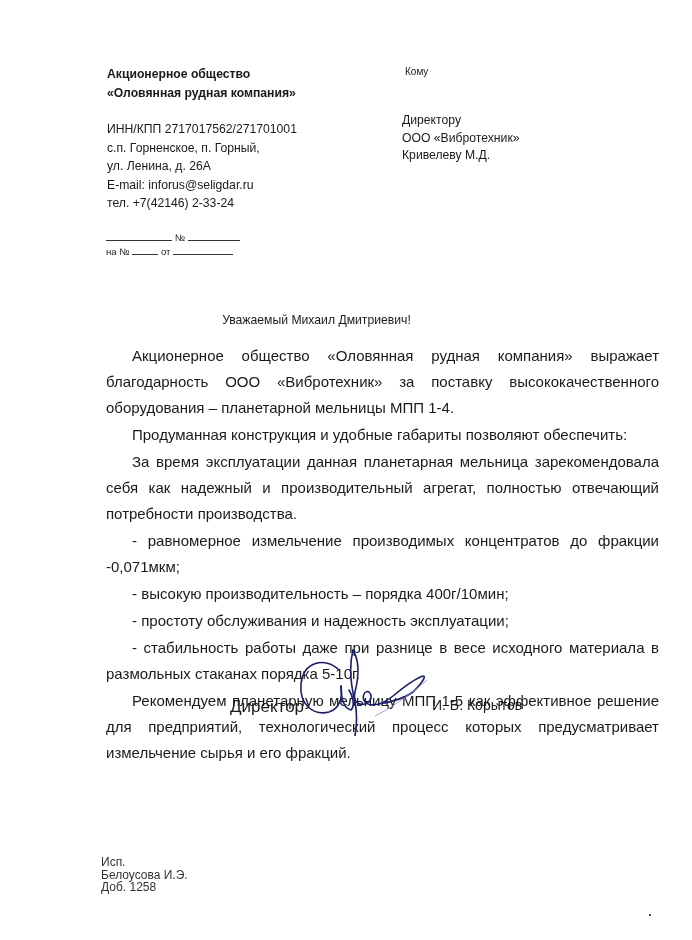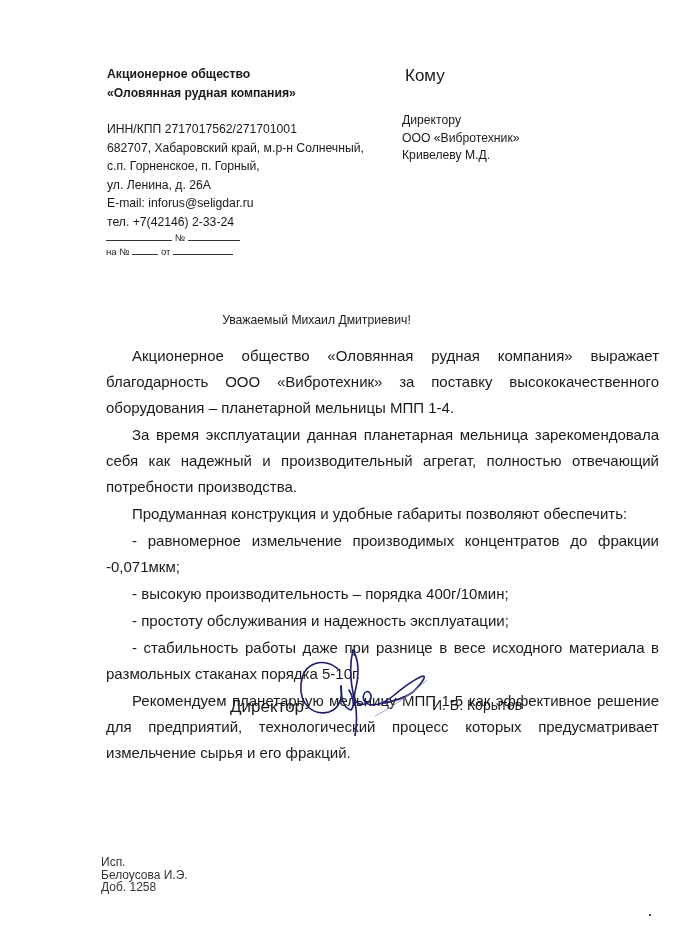--- a/index.html
+++ b/index.html
@@ -4,21 +4,21 @@
 <style>
   html, body { margin: 0; padding: 0; }
   body {
     width: 692px; height: 940px; background: #ffffff; position: relative; overflow: hidden;
     font-family: "Liberation Sans", "DejaVu Sans", sans-serif; color: #1a1a1a;
   }
   .abs { position: absolute; }
   .sender { left: 107px; top: 65px; width: 290px; font-size: 12.2px; line-height: 18.5px; }
   .sender .org { font-weight: bold; }
   .sender .gap { height: 18px; }
-  .kому { left: 405px; top: 66px; font-size: 17px; text-align: right; }
+  .kому { left: 405px; top: 66px; font-size: 10px; text-align: right; }
   .recipient { left: 402px; top: 112px; font-size: 12.2px; line-height: 17.5px; }
   .regline { left: 106px; top: 231px; font-size: 9.6px; line-height: 14px; }
   .regline .u { display: inline-block; border-bottom: 1px solid #333; height: 9px; vertical-align: baseline; }
   .salutation { left: 0; width: 633px; top: 313px; text-align: center; font-size: 12.2px; }
   .body { left: 106px; top: 343px; width: 553px; font-size: 15px; line-height: 26px; text-align: justify; }
   .body p { margin: 0; text-indent: 26px; }
   .body p.item { text-indent: 26px; }
   .body p + p { margin-top: 1px; }
   .sign-title { left: 187px; top: 697px; font-size: 17px; margin-left: 43px; }
   .sign-name { left: 432px; top: 697px; font-size: 14px; }
@@ -27,21 +27,20 @@
   .speck { left: 649px; top: 914px; width: 2px; height: 2px; background: #444; }
 </style>
 </head>
 <body>
 
 <div class="abs sender">
   <div class="org">Акционерное общество</div>
   <div class="org">«Оловянная рудная компания»</div>
   <div class="gap"></div>
   <div>ИНН/КПП 2717017562/271701001</div>
-  <div>682707, Хабаровский край, м.р-н Солнечный,</div>
   <div>с.п. Горненское, п. Горный,</div>
   <div>ул. Ленина, д. 26А</div>
   <div>E-mail: inforus@seligdar.ru</div>
   <div>тел. +7(42146) 2-33-24</div>
 </div>
 
 <div class="abs kому">Кому</div>
 
 <div class="abs recipient">
   <div>Директору</div>
@@ -60,22 +59,22 @@
     <span class="u" style="width:26px"></span>
     <span>от</span>
     <span class="u" style="width:60px"></span>
   </div>
 </div>
 
 <div class="abs salutation">Уважаемый Михаил Дмитриевич!</div>
 
 <div class="abs body">
   <p>Акционерное общество «Оловянная рудная компания» выражает благодарность ООО «Вибротехник» за поставку высококачественного оборудования – планетарной мельницы МПП 1-4.</p>
+  <p>Продуманная конструкция и удобные габариты позволяют обеспечить:</p>
   <p>За время эксплуатации данная планетарная мельница зарекомендовала себя как надежный и производительный  агрегат, полностью отвечающий потребности производства.</p>
-  <p>Продуманная конструкция и удобные габариты позволяют обеспечить:</p>
   <p class="item">- равномерное измельчение производимых концентратов до фракции -0,071мкм;</p>
   <p class="item">- высокую производительность – порядка 400г/10мин;</p>
   <p class="item">- простоту обслуживания и надежность эксплуатации;</p>
   <p class="item">- стабильность работы даже при разнице в весе исходного материала в  размольных стаканах порядка 5-10г.</p>
   <p>Рекомендуем планетарную мельницу МПП 1-5 как эффективное решение для предприятий, технологический процесс которых предусматривает измельчение сырья и его фракций.</p>
 </div>
 
 <div class="abs sign-title">Директор</div>
 
 <svg class="abs signature" viewBox="0 0 150 90">

